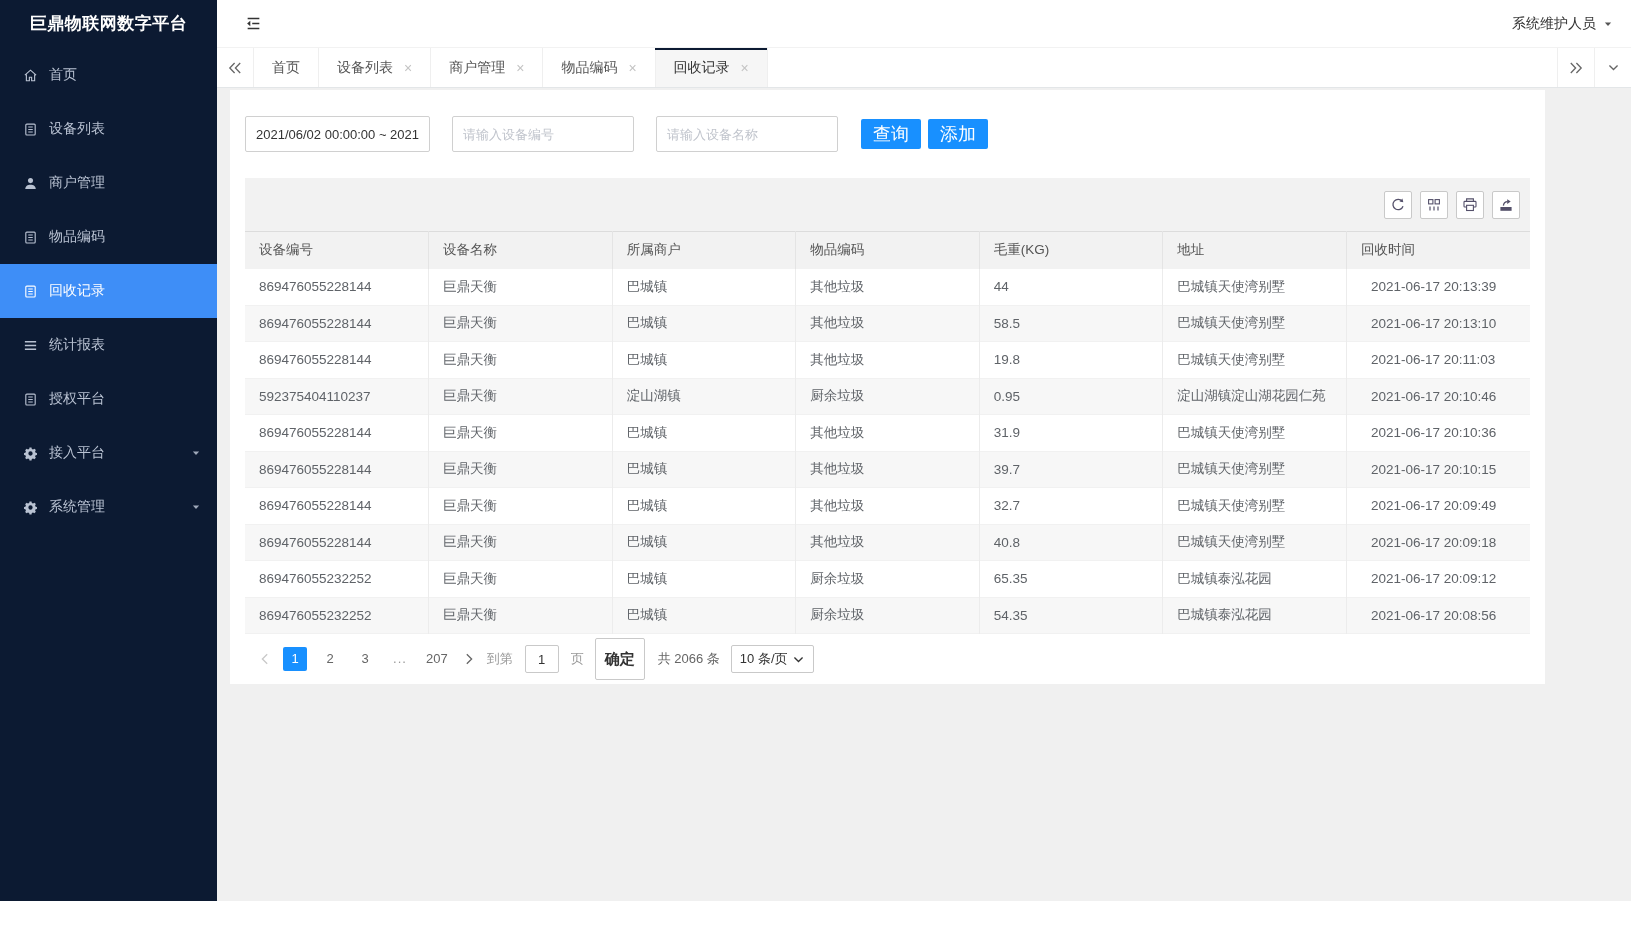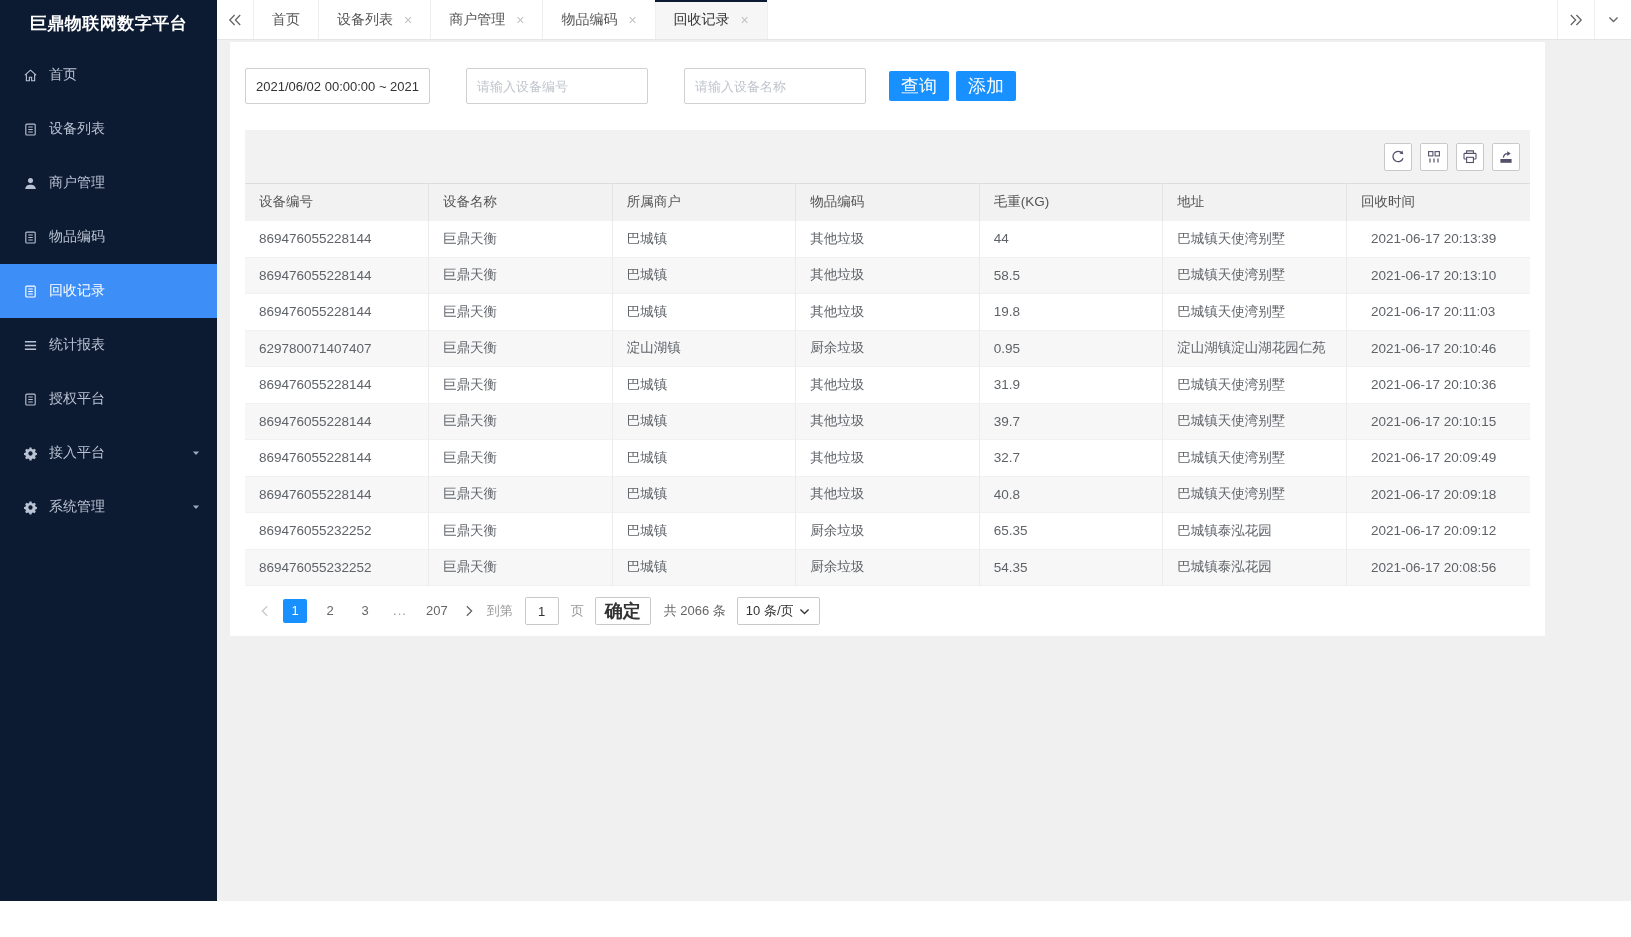--- a/index.html
+++ b/index.html
@@ -40,21 +40,21 @@
   .tab.active::before{content:"";position:absolute;top:0;left:-1px;right:0;height:2px;background:var(--tab-active-border);}
   .tab-close{color:#c3c3c3;font-size:14px;line-height:1;}
   .tab-spacer{flex:1;}
 
   
   .content{flex:1;padding:2px 0 0 13px;}
   .card{width:1315px;background:#fff;}
   .filter-row{display:flex;align-items:center;padding:26px 15px;}
   .input{height:36px;border:1px solid #d0d0d0;border-radius:2px;font-size:13px;padding:0 10px;color:#333;background:#fff;outline:none;}
   .date-input{width:185px;}
-  .text-input{width:182px;margin-left:36px;}
+  .text-input{width:182px;margin-left:22px;}
   .text-input::placeholder{color:#c0c4cc;}
   .btn-group{margin-left:23px;display:flex;gap:7px;}
   .btn{height:30px;padding:0 12px;background:var(--btn-blue);color:#fff;font-size:18px;border:none;border-radius:2px;cursor:pointer;}
 
   .table-zone{margin:0 15px;}
   .toolbar{background:#f2f2f2;height:53px;display:flex;align-items:center;justify-content:flex-end;gap:8px;padding:0 10px;}
   .icon-btn{width:28px;height:28px;background:#fff;border:1px solid #c9c9c9;border-radius:2px;display:flex;align-items:center;justify-content:center;color:#54506a;cursor:pointer;}
   .tool-ic{display:inline-flex;}
 
   table{width:100%;border-collapse:collapse;table-layout:fixed;}
@@ -69,21 +69,21 @@
   .pagination{display:flex;align-items:center;height:50px;padding:0 13px;gap:11px;font-size:13px;color:#666;}
   .page-arrow{display:inline-flex;align-items:center;cursor:pointer;}
   .page-arrow.prev{color:#c9c9c9;}
   .page-arrow.next{color:#666;}
   .page-num{min-width:24px;height:24px;line-height:24px;text-align:center;cursor:pointer;padding:0 3px;color:#666;}
   .page-num.active{background:var(--page-active);color:#fff;border-radius:2px;cursor:default;}
   .page-num.ellipsis{cursor:default;color:#999;letter-spacing:1px;}
   .page-text{color:#9a9a9a;}
   .page-text.total{color:#666;margin-left:2px;}
   .goto-input{width:34px;height:28px;border:1px solid #c9c9c9;border-radius:2px;text-align:center;font-size:13px;color:#333;outline:none;margin:0 1px;}
-  .confirm-btn{height:28px;padding:0 9px;background:#fff;border:1px solid #c9c9c9;border-radius:2px;font-size:18px;color:#333;font-weight:bold;cursor:pointer;}
+  .confirm-btn{height:42px;padding:0 9px;background:#fff;border:1px solid #c9c9c9;border-radius:2px;font-size:15px;color:#333;font-weight:bold;cursor:pointer;}
   .page-size{height:28px;border:1px solid #c9c9c9;border-radius:2px;display:flex;align-items:center;gap:4px;padding:0 8px;color:#333;cursor:pointer;background:#fff;}
   .select-caret{display:inline-flex;color:#333;}
 </style>
 </head>
 <body>
 
 <div class="app">
 
   <aside class="sidebar">
     <div class="sidebar-title">巨鼎物联网数字平台</div>
@@ -173,20 +173,36 @@
             <svg width="10" height="10" viewBox="0 0 16 16">
               <path d="M3 5.5h10L8 11z" fill="currentColor"></path>
             </svg>
           </span>
         </div>
       </nav>
   </aside>
 
   <div class="main">
 
+    <header class="topbar">
+      <span class="collapse-btn" id="collapse-icon">
+          <svg width="17" height="17" viewBox="0 0 16 16">
+            <path d="M2.5 3.2h11M6.8 8h6.7M2.5 12.8h11" stroke="currentColor" stroke-width="1.4"></path>
+            <path d="M5 5.4 2 8l3 2.6z" fill="currentColor"></path>
+          </svg>
+        </span>
+      <span class="user-info">
+        <span>系统维护人员</span>
+        <span class="user-caret" id="user-caret">
+            <svg width="10" height="10" viewBox="0 0 16 16">
+              <path d="M3 5.5h10L8 11z" fill="currentColor"></path>
+            </svg>
+          </span>
+      </span>
+    </header>
 
     <div class="tabbar">
       <div class="tab-scroll" id="tabs-left">
           <svg width="16" height="16" viewBox="0 0 16 16" fill="none">
             <path d="M7.6 3 2.8 8l4.8 5M13.2 3 8.4 8l4.8 5" stroke="currentColor" stroke-width="1.3"></path>
           </svg>
         </div>
       <div class="tabs-list">
           <div class="tab">
             <span class="tab-label">首页</span>
@@ -306,21 +322,21 @@
                 <tr>
                   <td>869476055228144</td>
                   <td>巨鼎天衡</td>
                   <td>巴城镇</td>
                   <td>其他垃圾</td>
                   <td>19.8</td>
                   <td>巴城镇天使湾别墅</td>
                   <td>2021-06-17 20:11:03</td>
                 </tr>
                 <tr>
-                  <td>629780071407407</td>
+                  <td>592375404110237</td>
                   <td>巨鼎天衡</td>
                   <td>淀山湖镇</td>
                   <td>厨余垃圾</td>
                   <td>0.95</td>
                   <td>淀山湖镇淀山湖花园仁苑</td>
                   <td>2021-06-17 20:10:46</td>
                 </tr>
                 <tr>
                   <td>869476055228144</td>
                   <td>巨鼎天衡</td>

